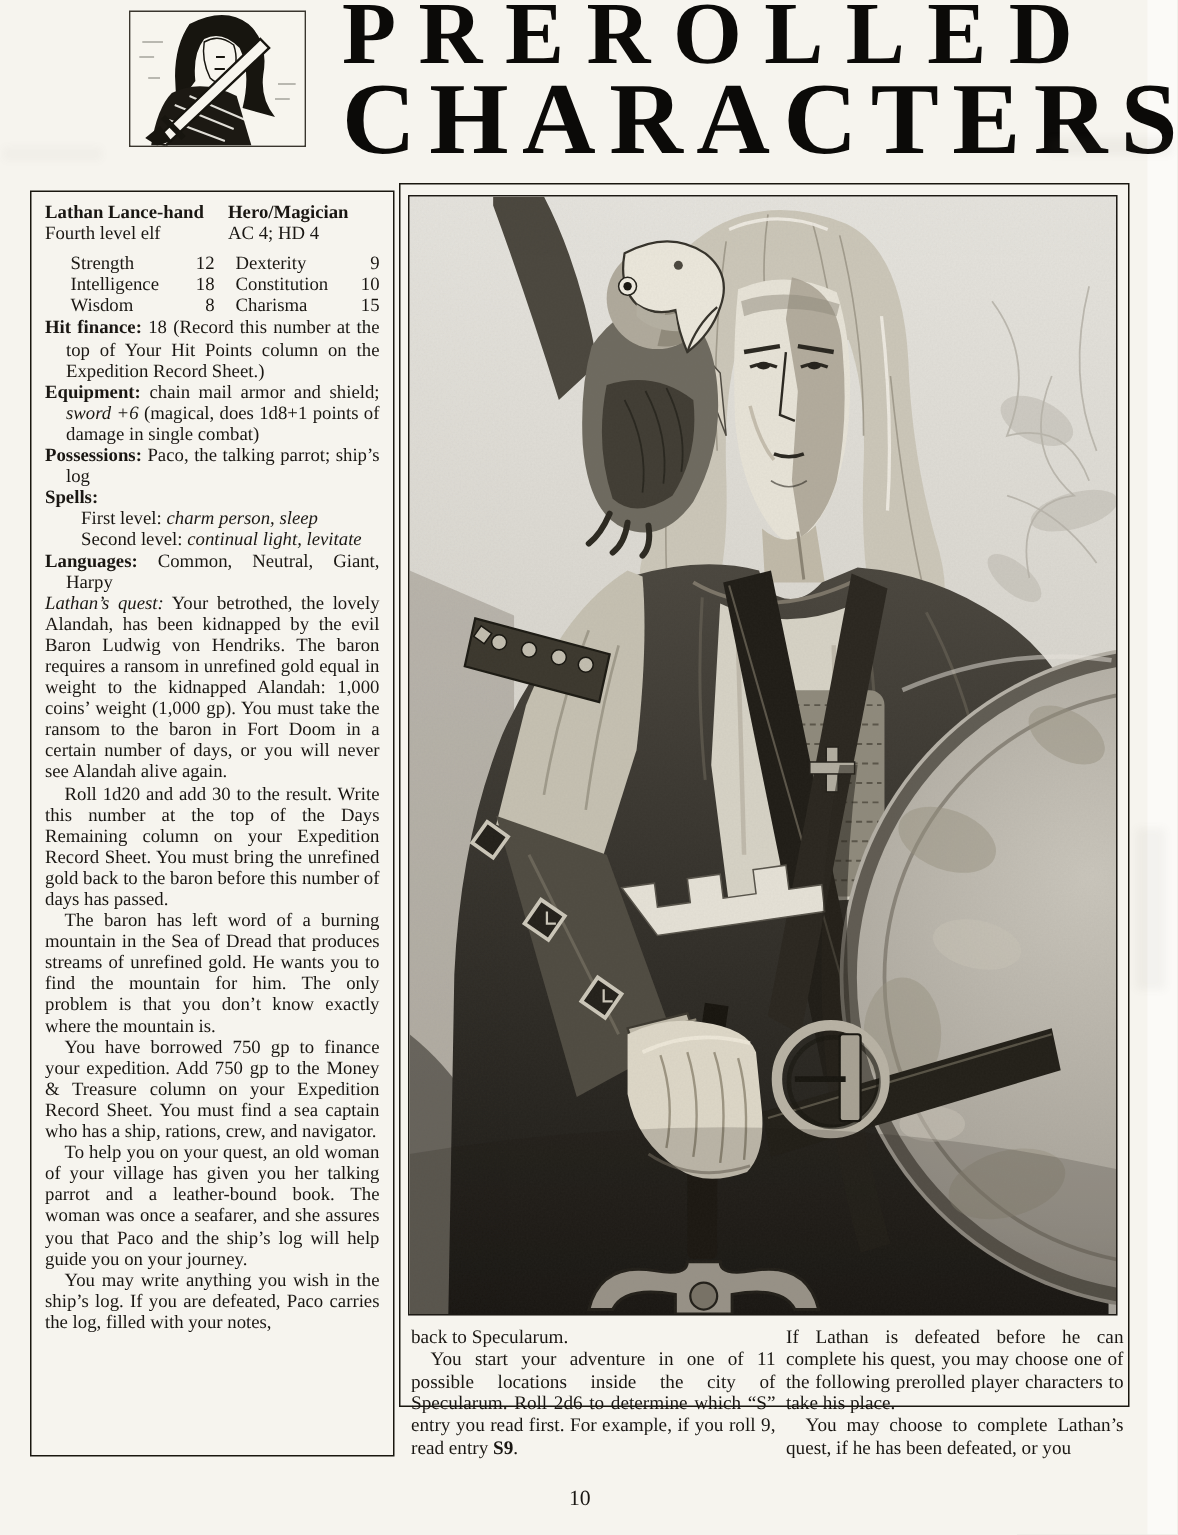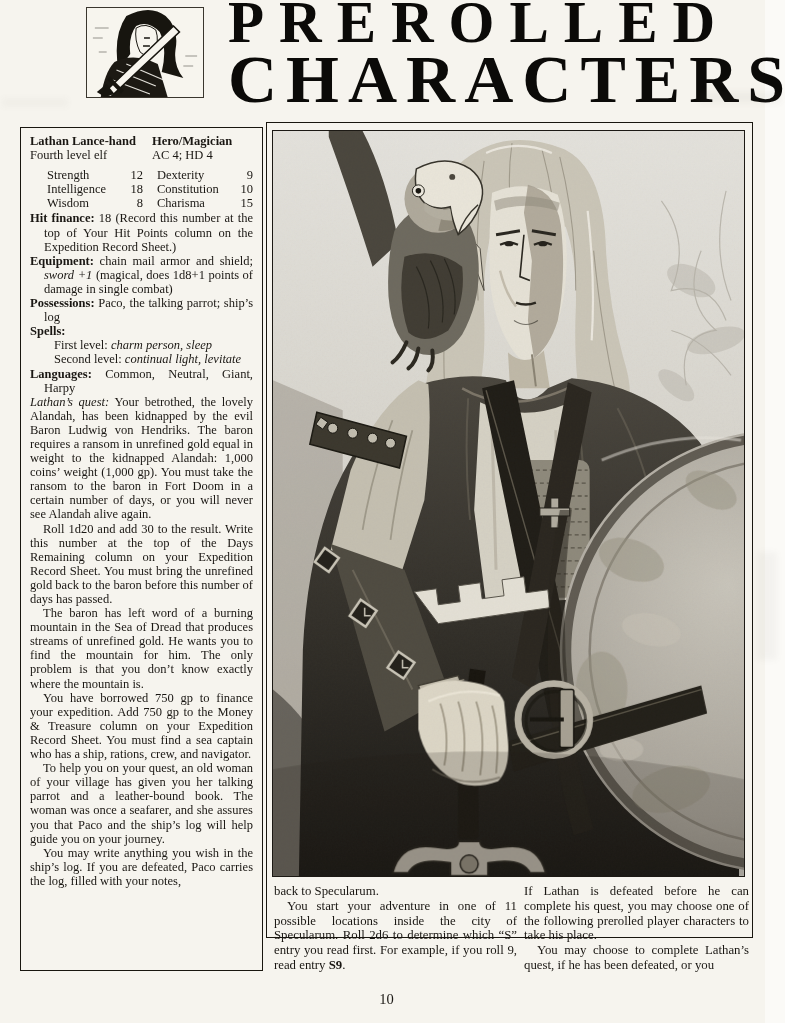--- a/index.html
+++ b/index.html
@@ -143,21 +143,21 @@
           </span>
         <span class="stat-cell">
             <span>Charisma</span>
             <span>15</span>
           </span>
       </div>
     </div>
 
     <p class="hang"><b>Hit finance:</b><span> 18 (Record this number at the top of Your Hit Points column on the Expedition Record Sheet.)</span></p>
 
-    <p class="hang"><b>Equipment:</b><span> chain mail armor and shield; </span><i>sword +1</i><span> (magical, does 1d8+1 points of damage in single combat)</span></p>
+    <p class="hang"><b>Equipment:</b><span> chain mail armor and shield; </span><i>sword +6</i><span> (magical, does 1d8+1 points of damage in single combat)</span></p>
 
     <p class="hang"><b>Possessions:</b><span> Paco, the talking parrot; ship’s log</span></p>
 
     <p class="spells-head"><b>Spells:</b></p>
     <p class="spell-line"><span>First level: </span><i>charm person, sleep</i></p>
     <p class="spell-line"><span>Second level: </span><i>continual light, levitate</i></p>
 
     <p class="hang"><b>Languages:</b><span> Common, Neutral, Giant, Harpy</span></p>
 
     <p class="qp q1"><i>Lathan’s quest:</i><span> Your betrothed, the lovely Alandah, has been kidnapped by the evil Baron Ludwig von Hendriks. The baron requires a ransom in unrefined gold equal in weight to the kidnapped Alandah: 1,000 coins’ weight (1,000 gp). You must take the ransom to the baron in Fort Doom in a certain number of days, or you will never see Alandah alive again.</span></p>

